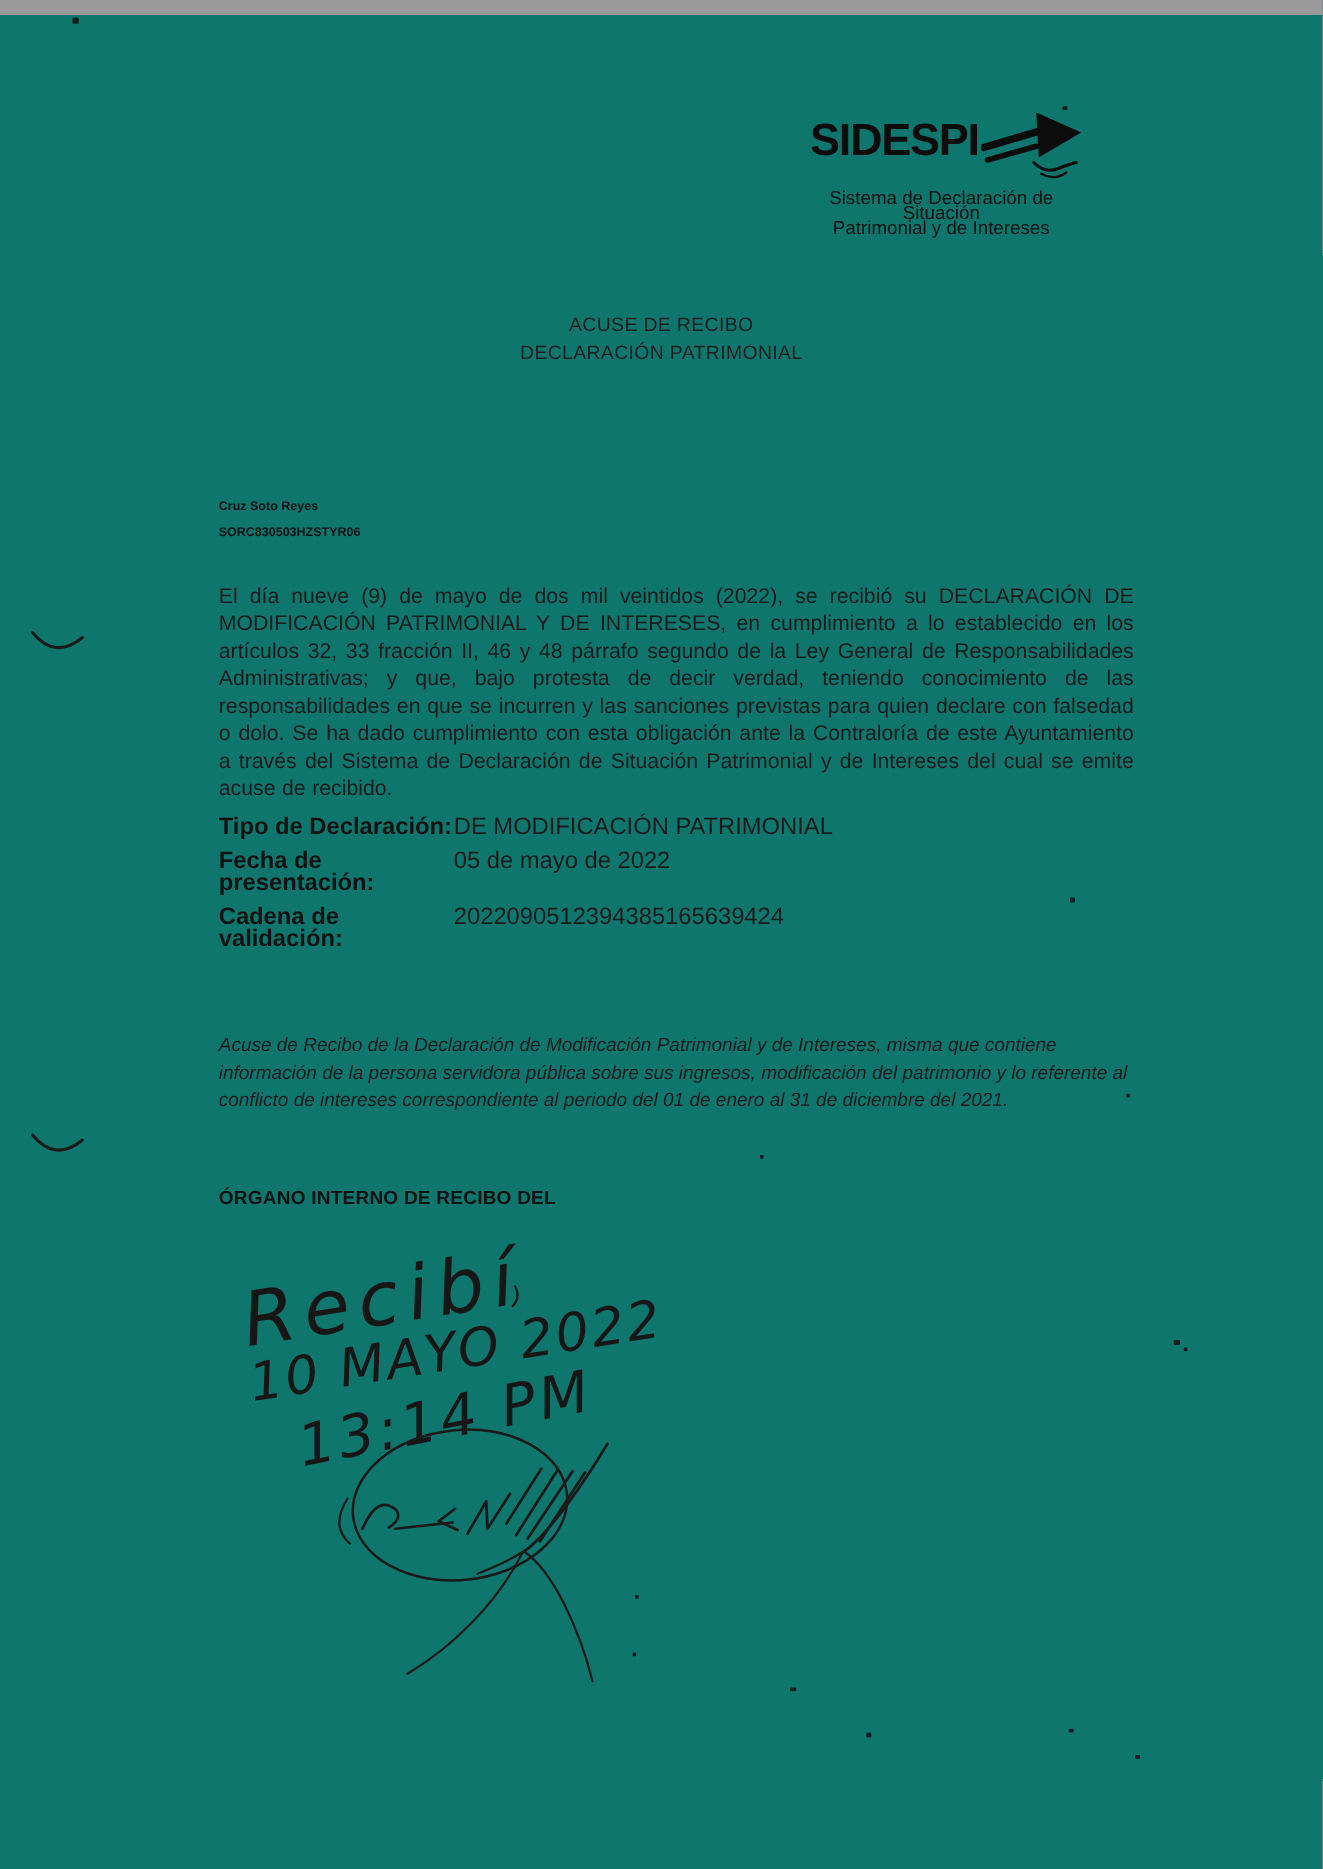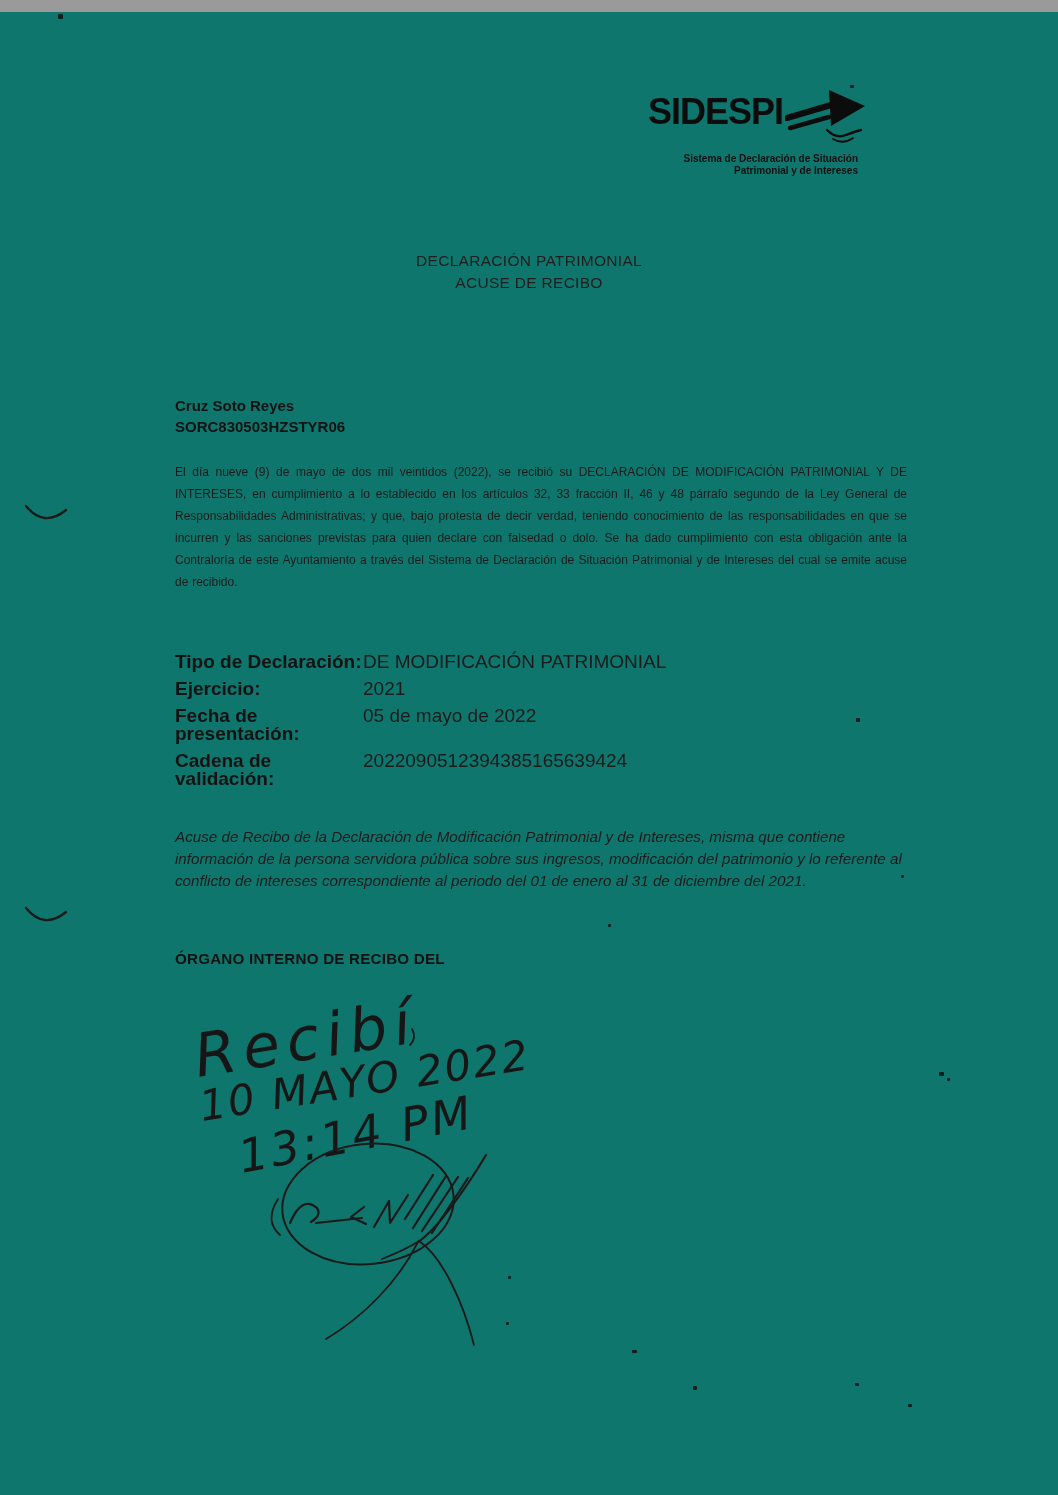--- a/index.html
+++ b/index.html
@@ -6,28 +6,28 @@
   .page{
     position:relative;width:1058px;height:1495px;background:#0f766e;
     font-family:"Liberation Sans","DejaVu Sans",sans-serif;color:#1c1c1c;
     overflow:hidden;margin:12px auto;
   }
   
   .logo{position:absolute;left:648px;top:84px;width:214px;}
   .logo-row{display:flex;align-items:flex-start;}
   .logo-text{font-size:36px;line-height:32px;font-weight:bold;letter-spacing:-1px;color:#0c0c0c;}
   .logo-arrow{margin-left:2px;margin-top:-12px;flex:0 0 auto;}
-  .logo-tagline{margin-top:5px;width:210px;text-align:right;font-size:10px;line-height:12px;font-weight:bold;color:#101010;}
+  .logo-tagline{margin-top:5px;width:210px;text-align:center;font-size:15px;line-height:12px;font-weight:normal;color:#101010;}
   
   .title{position:absolute;left:0;top:238px;width:1058px;text-align:center;
          font-size:15.5px;line-height:22px;letter-spacing:.3px;color:#1e1e1e;}
   
-  .recipient{position:absolute;left:175px;top:383px;font-size:15px;line-height:21px;font-weight:bold;color:#121212;}
+  .recipient{position:absolute;left:175px;top:383px;font-size:10px;line-height:21px;font-weight:bold;color:#121212;}
   
-  .para1{position:absolute;left:175px;top:437px;width:732px;font-size:12px;line-height:22px;
+  .para1{position:absolute;left:175px;top:437px;width:732px;font-size:17px;line-height:22px;
          text-align:justify;word-spacing:.5px;color:#1b1b1b;}
   .para2{position:absolute;left:175px;top:799px;width:742px;font-size:15.2px;line-height:22px;color:#1b1b1b;font-style:italic;}
   
   .fields{position:absolute;left:175px;top:641px;font-size:19px;color:#1b1b1b;}
   .field-row{display:flex;margin-bottom:9px;line-height:18px;}
   .field-label{font-weight:bold;width:188px;color:#121212;flex:0 0 auto;}
   .field-value{white-space:nowrap;text-align:right;}
   .organo{position:absolute;left:175px;top:938px;font-size:15.2px;font-weight:bold;letter-spacing:.2px;color:#121212;}
   
   .handwriting-svg{position:absolute;left:150px;top:975px;}
@@ -54,39 +54,35 @@
         <path d="M48,55 q10,6 20,-1" stroke="#0c0c0c" stroke-width="1.8" fill="none" stroke-linecap="round"></path>
       </svg>
     </div>
     <div class="logo-tagline">
       <div>Sistema de Declaración de Situación</div>
       <div>Patrimonial y de Intereses</div>
     </div>
   </header>
 
   <div class="title">
+    <div>ACUSE DE RECIBO</div>
     <div>DECLARACIÓN PATRIMONIAL</div>
-    <div>ACUSE DE RECIBO</div>
   </div>
 
   <div class="recipient">
     <div>Cruz Soto Reyes</div>
     <div>SORC830503HZSTYR06</div>
   </div>
 
   <p class="para1">El día nueve (9) de mayo de dos mil veintidos (2022), se recibió su DECLARACIÓN DE MODIFICACIÓN PATRIMONIAL Y DE INTERESES, en cumplimiento a lo establecido en los artículos 32, 33 fracción II, 46 y 48 párrafo segundo de la Ley General de Responsabilidades Administrativas; y que, bajo protesta de decir verdad, teniendo conocimiento de las responsabilidades en que se incurren y las sanciones previstas para quien declare con falsedad o dolo. Se ha dado cumplimiento con esta obligación ante la Contraloría de este Ayuntamiento a través del Sistema de Declaración de Situación Patrimonial y de Intereses del cual se emite acuse de recibido.</p>
 
   <div class="fields">
     <div class="field-row">
       <span class="field-label">Tipo de Declaración:</span>
       <span class="field-value">DE MODIFICACIÓN PATRIMONIAL</span>
-    </div>
-    <div class="field-row">
-      <span class="field-label">Ejercicio:</span>
-      <span class="field-value">2021</span>
     </div>
     <div class="field-row">
       <span class="field-label">Fecha de presentación:</span>
       <span class="field-value">05 de mayo de 2022</span>
     </div>
     <div class="field-row">
       <span class="field-label">Cadena de validación:</span>
       <span class="field-value">2022090512394385165639424</span>
     </div>
   </div>

